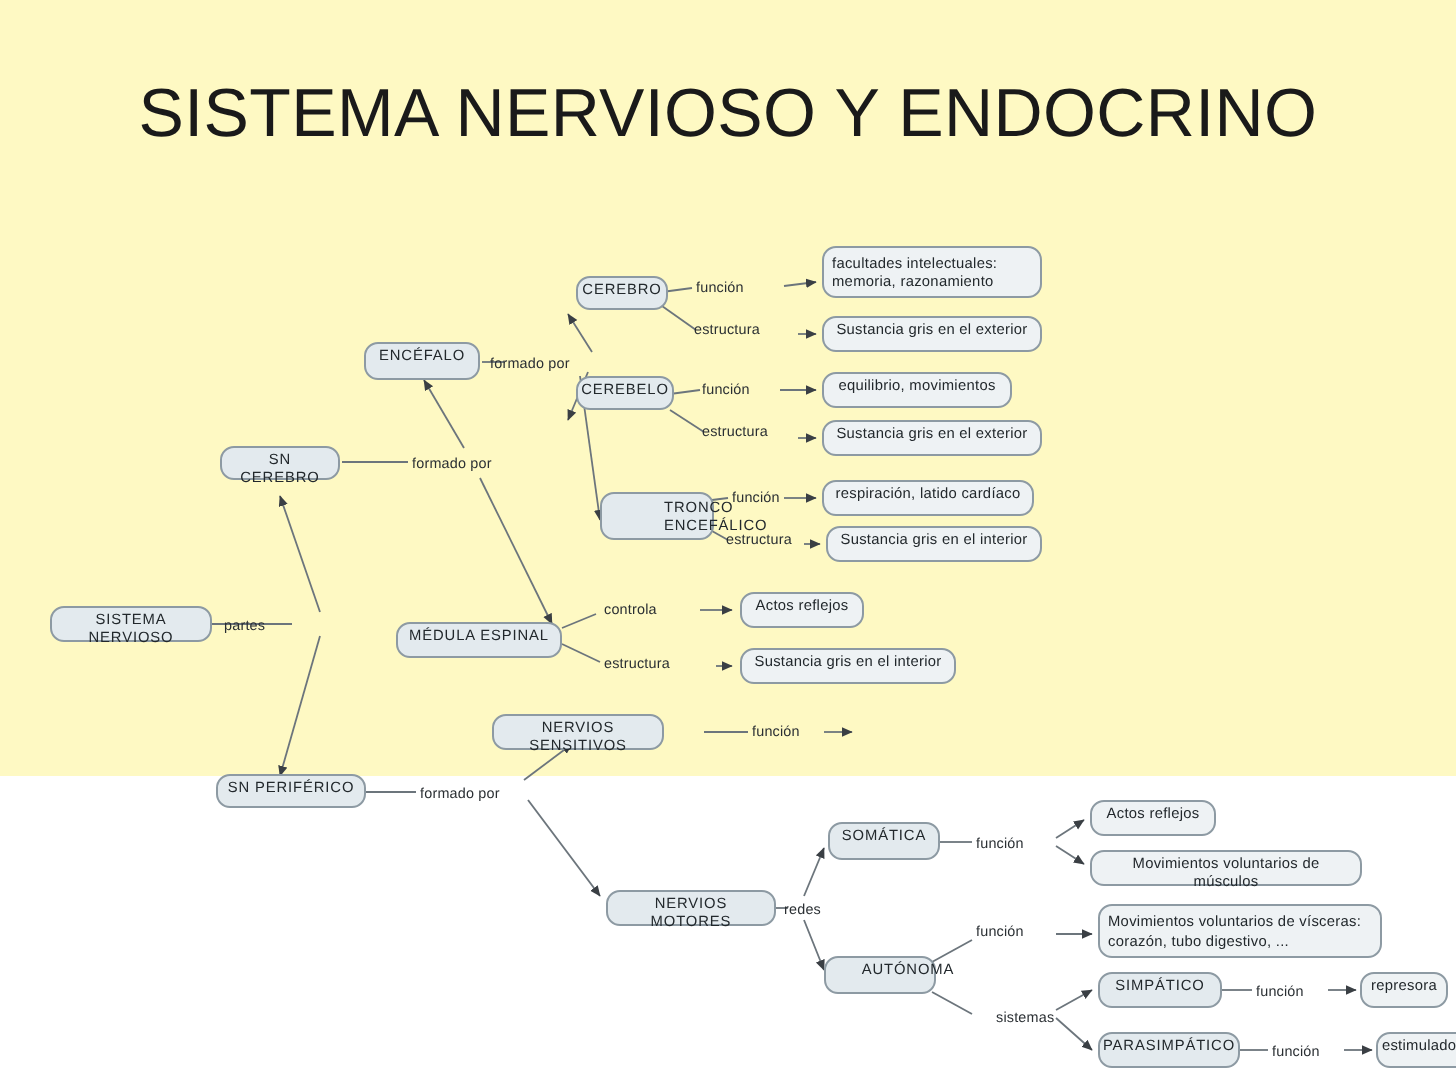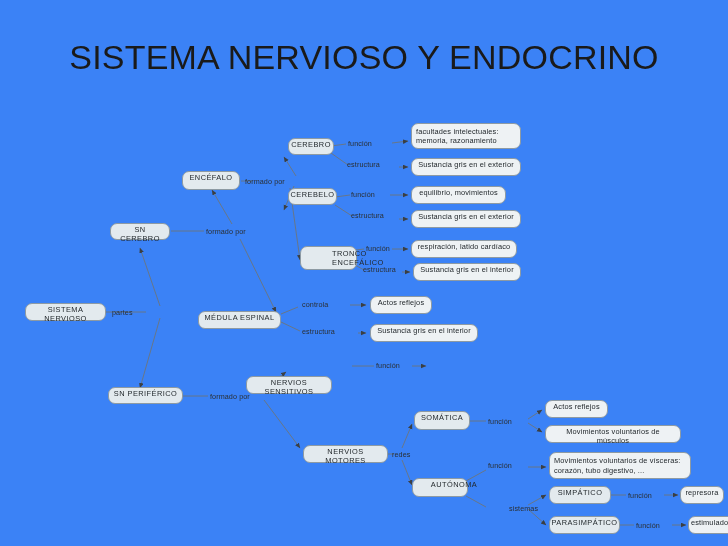--- a/index.html
+++ b/index.html
@@ -4,21 +4,21 @@
 <title>SISTEMA NERVIOSO Y ENDOCRINO</title>
 <style>
   html,body{margin:0;padding:0;}
   body{
     width:728px;height:546px;
     background:#ffffff;
     font-family:"Liberation Sans", sans-serif;
     overflow:hidden;
     position:relative;
   }
-  #slide{position:relative;width:728px;height:546px;background:#3b82f6;}
+  #slide{position:relative;width:728px;height:388px;background:#fef9c3;}
 
   #page-title{
     position:absolute;
     left:0;top:38px;width:728px;
     text-align:center;
     font-size:34px;
     font-weight:400;
     letter-spacing:0.2px;
     color:#1a1a1a;
     font-family:"Liberation Sans", sans-serif;
@@ -199,42 +199,42 @@
 
     <div class="node cap" style="left:198px;top:211px;width:83px;height:18px;">MÉDULA ESPINAL</div>
 
     <div class="lbl" style="left:302px;top:200px;">controla</div>
     <div class="lbl" style="left:302px;top:227px;">estructura</div>
 
     <div class="node plain" style="left:370px;top:196px;width:62px;height:18px;">Actos reflejos</div>
 
     <div class="node plain" style="left:370px;top:224px;width:108px;height:18px;">Sustancia gris en el interior</div>
 
-    <div class="node cap" style="left:246px;top:257px;width:86px;height:18px;margin-top:19px;">NERVIOS SENSITIVOS</div>
+    <div class="node cap" style="left:246px;top:257px;width:86px;height:18px;">NERVIOS SENSITIVOS</div>
 
     <div class="lbl" style="left:376px;top:261px;">función</div>
 
 
     <div class="node cap" style="left:303px;top:345px;width:85px;height:18px;">NERVIOS MOTORES</div>
 
     <div class="lbl" style="left:392px;top:350px;">redes</div>
 
     <div class="node cap" style="left:414px;top:311px;width:56px;height:19px;">SOMÁTICA</div>
 
     <div class="lbl" style="left:488px;top:317px;">función</div>
 
     <div class="node plain" style="left:545px;top:300px;width:63px;height:18px;">Actos reflejos</div>
 
     <div class="node plain" style="left:545px;top:325px;width:136px;height:18px;">Movimientos voluntarios de músculos</div>
 
     <div class="node cap" style="left:412px;top:378px;width:56px;height:19px;padding-left:32px;">AUTÓNOMA</div>
 
     <div class="lbl" style="left:488px;top:361px;">función</div>
 
-    <div class="lbl" style="left:509px;top:404px;">sistemas</div>
+    <div class="lbl" style="left:498px;top:404px;">sistemas</div>
 
     <div class="node plain" style="left:549px;top:352px;width:142px;height:27px;flex-direction:column;">
       <span>Movimientos voluntarios de vísceras:</span>
       <span>corazón, tubo digestivo, ...</span>
     </div>
 
     <div class="node cap" style="left:549px;top:386px;width:62px;height:18px;">SIMPÁTICO</div>
 
     <div class="lbl" style="left:628px;top:391px;">función</div>
 

